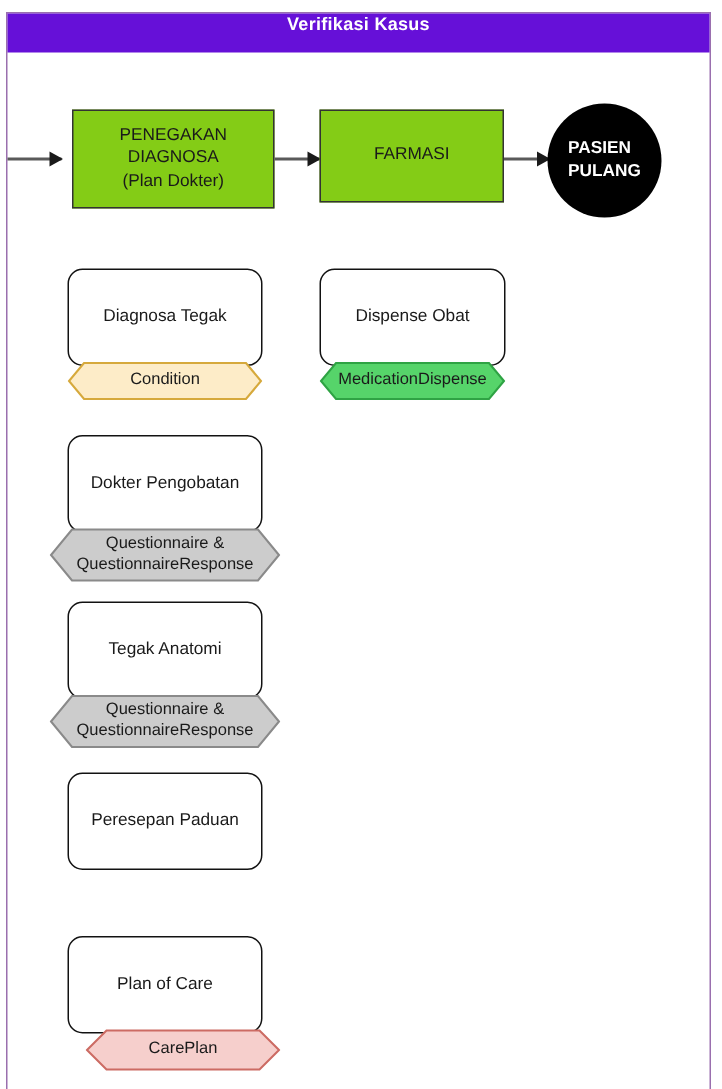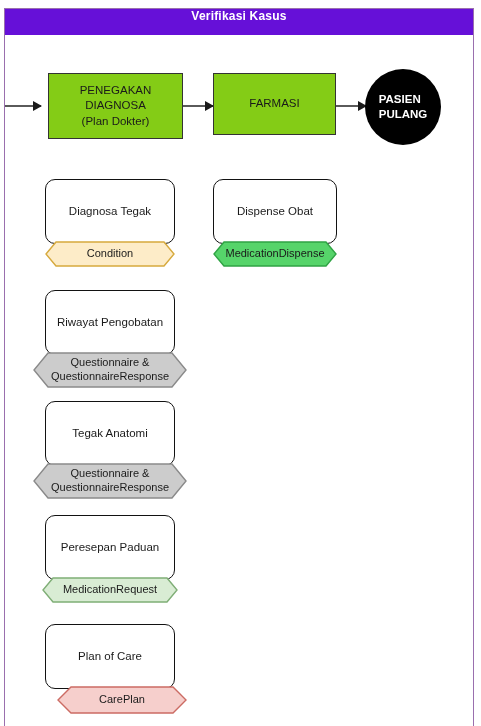--- a/index.html
+++ b/index.html
@@ -196,21 +196,21 @@
         <svg class="hexa" viewBox="0 0 124 26" preserveAspectRatio="none">
           <polygon points="11,1 113,1 123,13 113,25 11,25 1,13" fill="#56d46a" stroke="#2fa344" stroke-width="1.4"></polygon>
         </svg>
         <span class="tag-label">MedicationDispense</span>
       </div>
     </div>
 
     <div class="node-group" style="left:40px; top:281px; width:130px; height:100px;">
       <div class="node-box" style="width:130px; height:65px;">
         <div>
-          <div>Riwayat Pengobatan</div>
+          <div>Dokter Pengobatan</div>
         </div>
       </div>
       <div class="tag-wrap" style="left:-12px; top:62px; width:154px; height:36px;">
         <svg class="hexa" viewBox="0 0 154 36" preserveAspectRatio="none">
           <polygon points="15,1 139,1 153,18 139,35 15,35 1,18" fill="#cccccc" stroke="#8a8a8a" stroke-width="1.4"></polygon>
         </svg>
         <span class="tag-label">
           <span>Questionnaire &amp;</span><br>
           <span>QuestionnaireResponse</span>
         </span>
@@ -233,26 +233,20 @@
         </span>
       </div>
     </div>
 
     <div class="node-group" style="left:40px; top:506px; width:130px; height:90px;">
       <div class="node-box" style="width:130px; height:65px;align-items:center;">
         <div>
           <div>Peresepan Paduan</div>
         </div>
       </div>
-      <div class="tag-wrap" style="left:-3px; top:62px; width:136px; height:26px;">
-        <svg class="hexa" viewBox="0 0 136 26" preserveAspectRatio="none">
-          <polygon points="11,1 125,1 135,13 125,25 11,25 1,13" fill="#d9ecd4" stroke="#7fae76" stroke-width="1.4"></polygon>
-        </svg>
-        <span class="tag-label">MedicationRequest</span>
-      </div>
     </div>
 
     <div class="node-group" style="left:40px; top:615px; width:145px; height:90px;">
       <div class="node-box" style="width:130px; height:65px;">
         <div>
           <div>Plan of Care</div>
         </div>
       </div>
       <div class="tag-wrap" style="left:12px; top:62px; width:130px; height:28px;">
         <svg class="hexa" viewBox="0 0 130 28" preserveAspectRatio="none">

